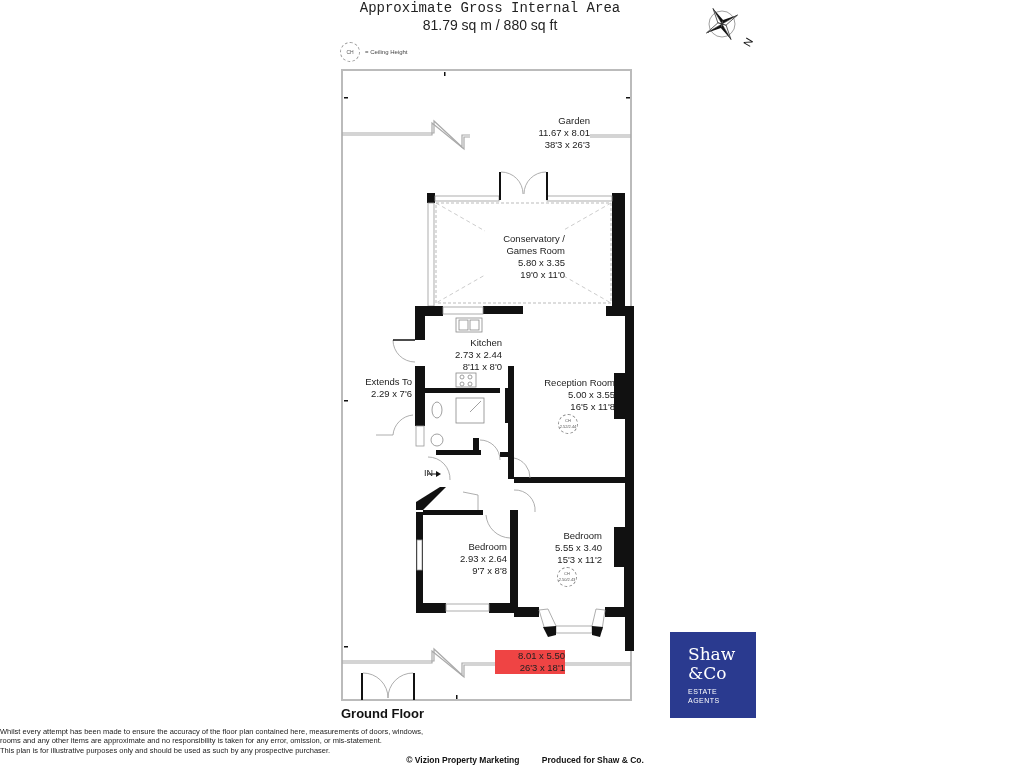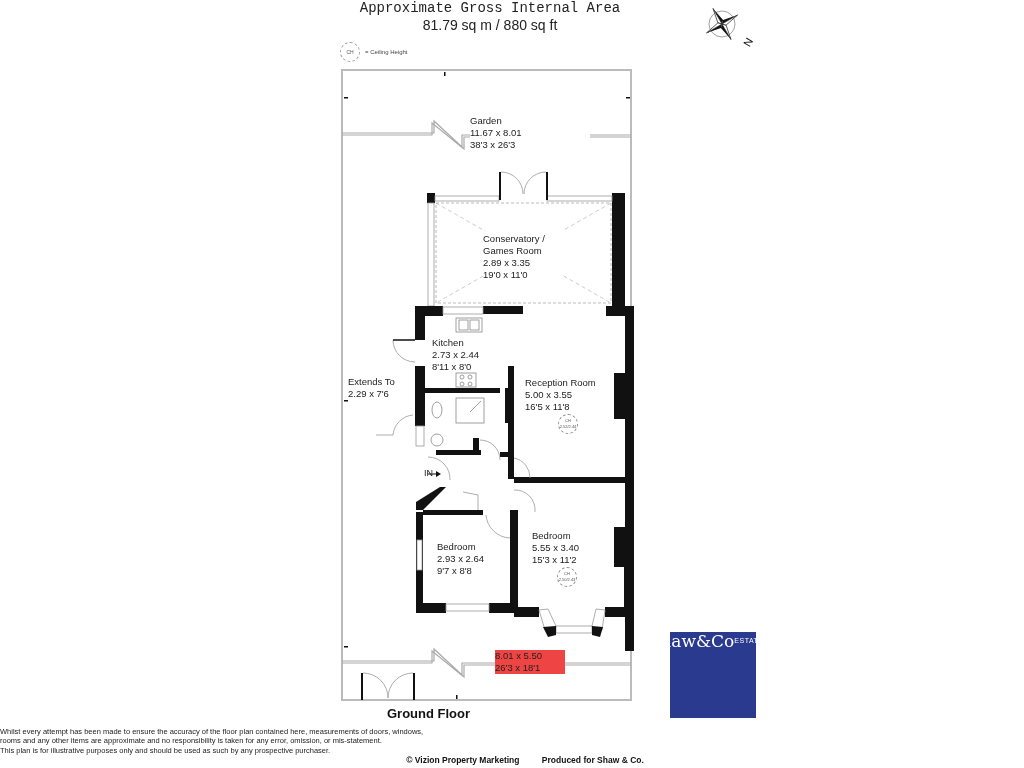--- a/index.html
+++ b/index.html
@@ -4,26 +4,26 @@
 <style>
   html, body { margin:0; padding:0; background:#ffffff; }
   body { width:1024px; height:768px; position:relative; overflow:hidden; font-family:"Liberation Sans", sans-serif; color:#222; }
   .title { position:absolute; left:0; width:980px; text-align:center; font-size:14px; color:#222; }
   .title.l1 { top:0px;font-family:Liberation Mono, monospace; }
   .title.l2 { top:17px; }
   .legend { position:absolute; left:340px; top:42px; display:flex; align-items:center; gap:5px; font-size:6px; color:#444; }
   .legend .ch { width:18px; height:18px; border:1px dashed #999; border-radius:50%; display:flex; align-items:center; justify-content:center; font-size:5px; color:#555; }
   .compass { position:absolute; left:700px; top:4px; width:60px; height:50px; }
   #plan { position:absolute; left:0; top:0; }
-  .lbl { position:absolute; text-align:left; font-size:9.5px; line-height:12px; color:#222; background:transparent; }
+  .lbl { position:absolute; text-align:right; font-size:9.5px; line-height:12px; color:#222; background:transparent; }
   .lbl span { display:block; white-space:nowrap; }
   .chbadge { position:absolute; width:18px; height:18px; border:1px dashed #888; border-radius:50%; font-size:4px; line-height:6px; text-align:center; color:#555; display:flex; flex-direction:column; justify-content:center; background:#fff; }
   .in-label { position:absolute; left:416px; top:468px; font-size:9px; color:#222;padding-left:8px; }
-  .floor-title { position:absolute; left:341px; top:706px; font-size:13px; font-weight:bold; color:#111;margin-left:46px; }
-  .logo { position:absolute; left:670px; top:632px; width:86px; height:86px; background:#2a3a8f; color:#fff; display:flex; flex-direction:row; justify-content:center; padding-left:18px; box-sizing:border-box; }
+  .floor-title { position:absolute; left:341px; top:706px; font-size:13px; font-weight:bold; color:#111; }
+  .logo { position:absolute; left:670px; top:632px; width:86px; height:86px; background:#2a3a8f; color:#fff; display:flex; flex-direction:column; justify-content:center; padding-left:18px; box-sizing:border-box; }
   .logo .l1, .logo .l2 { font-family:"DejaVu Serif", serif; font-size:17px; line-height:19px; }
   .logo .l3, .logo .l4 { font-family:"Liberation Sans", sans-serif; font-size:7px; letter-spacing:0.5px; line-height:9px; }
   .logo .l3 { margin-top:4px; }
   .disclaimer { position:absolute; left:0; width:1010px; top:727px; text-align:left; font-size:7.5px; line-height:9.3px; color:#222; }
   .credits { position:absolute; left:0; width:1010px; top:755px; text-align:center; font-size:8.5px; font-weight:bold; color:#111;padding-left:20px; }
   .credits span { margin:0 10px; }
 </style>
 </head>
 <body>
 
@@ -175,21 +175,21 @@
 
 <div class="lbl" style="left:470px;top:115px;width:120px;background:#fff;">
   <span>Garden</span>
   <span>11.67 x 8.01</span>
   <span>38'3 x 26'3</span>
 </div>
 
 <div class="lbl" style="left:483px;top:233px;width:82px;">
   <span>Conservatory /</span>
   <span>Games Room</span>
-  <span>2.89 x 3.35</span>
+  <span>5.80 x 3.35</span>
   <span>19'0 x 11'0</span>
 </div>
 
 <div class="lbl" style="left:432px;top:337px;width:70px;">
   <span>Kitchen</span>
   <span>2.73 x 2.44</span>
   <span>8'11 x 8'0</span>
 </div>
 
 <div class="lbl" style="left:348px;top:376px;width:64px;">

